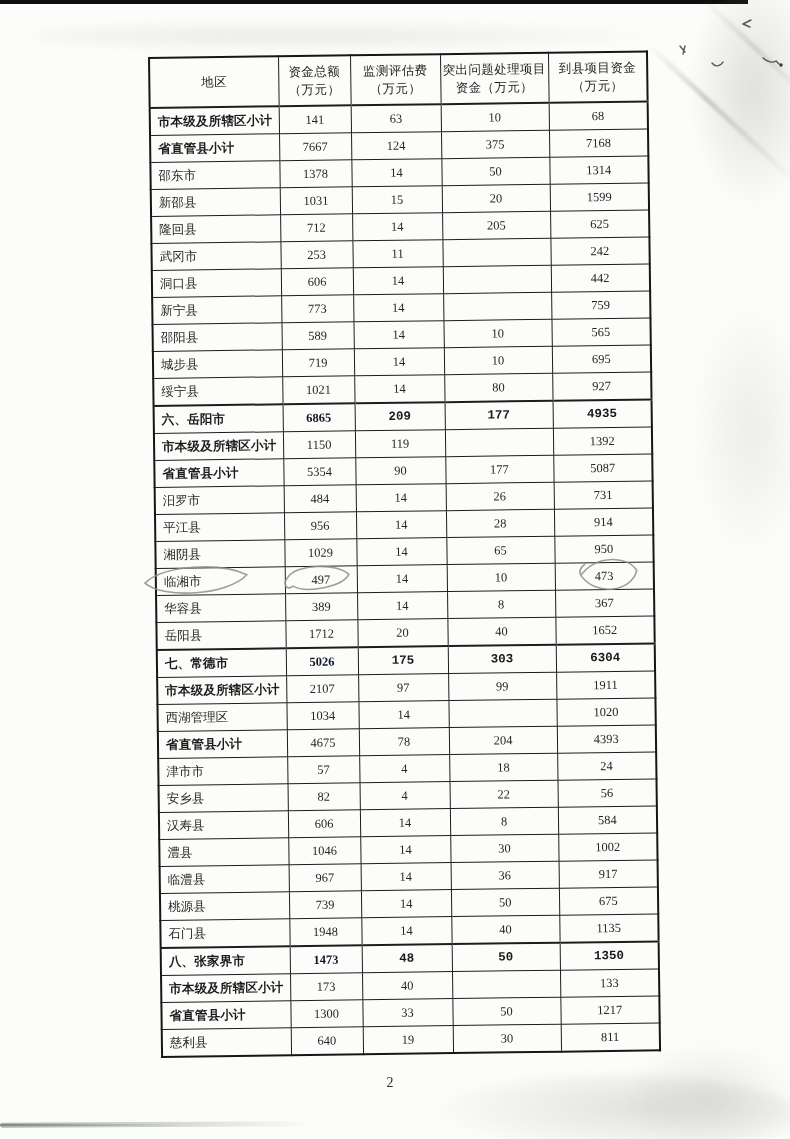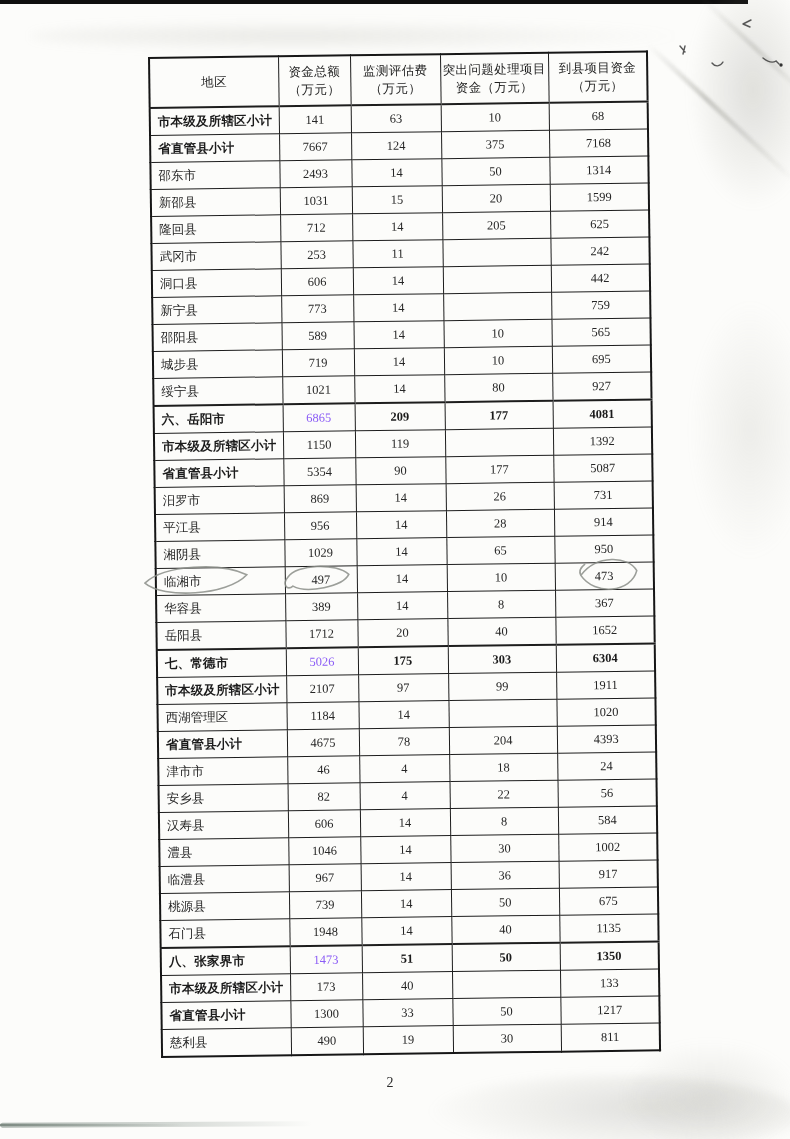--- a/index.html
+++ b/index.html
@@ -42,22 +42,22 @@
   th{height:44px;padding:2px 1px;font-weight:400;font-size:12.5px;color:#1e1e1e;
     text-align:center;line-height:1.45;letter-spacing:.4px;}
   td{height:26px;font-size:12.5px;padding:0 3px;}
   thead th{border-bottom-width:2px;}
   td.region{text-align:left;padding-left:7px;}
   td.val{text-align:center;}
   tr.subtotal td.region,tr.section td.region{
     font-family:"Liberation Sans","DejaVu Sans",sans-serif;font-weight:700;
     font-size:12.5px;letter-spacing:.2px;color:#1b1b1b;}
   tr.section td{border-top-width:2px;}
-  tr.section td.val{font-family:Liberation Serif, serif;font-weight:700;color:#1b1b1b;}
-  tr.section td.val.v0{font-family:"Liberation Serif","DejaVu Serif",serif;font-weight:400;color:#8b5cf6;margin-left:35px;}
+  tr.section td.val{font-family:Liberation Mono, monospace;font-weight:700;color:#1b1b1b;}
+  tr.section td.val.v0{font-family:"Liberation Serif","DejaVu Serif",serif;font-weight:700;color:#0f172a;margin-left:35px;}
   
   .pencil-overlay{position:absolute;left:-14px;top:498px;width:520px;height:56px;pointer-events:none;}
   .pencil-overlay path{stroke:#8b8e88;stroke-width:1.6;fill:none;opacity:.85;stroke-linecap:round;}
   .specks path{stroke:#3c3c3c;stroke-width:1.4;fill:none;opacity:.85;stroke-linecap:round;}
   
   .page-number{position:absolute;left:355px;top:1075px;width:70px;text-align:center;
     font-size:14px;color:#2a2a2a;}
 </style>
 </head>
 <body>
@@ -122,21 +122,21 @@
         </tr>
         <tr class="subtotal">
           <td class="region">省直管县小计</td>
           <td class="val v0">7667</td>
           <td class="val v1">124</td>
           <td class="val v2">375</td>
           <td class="val v3">7168</td>
         </tr>
         <tr>
           <td class="region">邵东市</td>
-          <td class="val v0">2493</td>
+          <td class="val v0">1378</td>
           <td class="val v1">14</td>
           <td class="val v2">50</td>
           <td class="val v3">1314</td>
         </tr>
         <tr>
           <td class="region">新邵县</td>
           <td class="val v0">1031</td>
           <td class="val v1">15</td>
           <td class="val v2">20</td>
           <td class="val v3">1599</td>
@@ -188,39 +188,39 @@
           <td class="val v0">1021</td>
           <td class="val v1">14</td>
           <td class="val v2">80</td>
           <td class="val v3">927</td>
         </tr>
         <tr class="section">
           <td class="region">六、岳阳市</td>
           <td class="val v0">6865</td>
           <td class="val v1">209</td>
           <td class="val v2">177</td>
-          <td class="val v3">4081</td>
+          <td class="val v3">4935</td>
         </tr>
         <tr class="subtotal">
           <td class="region">市本级及所辖区小计</td>
           <td class="val v0">1150</td>
           <td class="val v1">119</td>
           <td class="val v2"></td>
           <td class="val v3">1392</td>
         </tr>
         <tr class="subtotal">
           <td class="region">省直管县小计</td>
           <td class="val v0">5354</td>
           <td class="val v1">90</td>
           <td class="val v2">177</td>
           <td class="val v3">5087</td>
         </tr>
         <tr>
           <td class="region">汨罗市</td>
-          <td class="val v0">869</td>
+          <td class="val v0">484</td>
           <td class="val v1">14</td>
           <td class="val v2">26</td>
           <td class="val v3">731</td>
         </tr>
         <tr>
           <td class="region">平江县</td>
           <td class="val v0">956</td>
           <td class="val v1">14</td>
           <td class="val v2">28</td>
           <td class="val v3">914</td>
@@ -262,35 +262,35 @@
         </tr>
         <tr class="subtotal">
           <td class="region">市本级及所辖区小计</td>
           <td class="val v0">2107</td>
           <td class="val v1">97</td>
           <td class="val v2">99</td>
           <td class="val v3">1911</td>
         </tr>
         <tr>
           <td class="region">西湖管理区</td>
-          <td class="val v0">1184</td>
+          <td class="val v0">1034</td>
           <td class="val v1">14</td>
           <td class="val v2"></td>
           <td class="val v3">1020</td>
         </tr>
         <tr class="subtotal">
           <td class="region">省直管县小计</td>
           <td class="val v0">4675</td>
           <td class="val v1">78</td>
           <td class="val v2">204</td>
           <td class="val v3">4393</td>
         </tr>
         <tr>
           <td class="region">津市市</td>
-          <td class="val v0">46</td>
+          <td class="val v0">57</td>
           <td class="val v1">4</td>
           <td class="val v2">18</td>
           <td class="val v3">24</td>
         </tr>
         <tr>
           <td class="region">安乡县</td>
           <td class="val v0">82</td>
           <td class="val v1">4</td>
           <td class="val v2">22</td>
           <td class="val v3">56</td>
@@ -326,41 +326,41 @@
         <tr>
           <td class="region">石门县</td>
           <td class="val v0">1948</td>
           <td class="val v1">14</td>
           <td class="val v2">40</td>
           <td class="val v3">1135</td>
         </tr>
         <tr class="section">
           <td class="region">八、张家界市</td>
           <td class="val v0">1473</td>
-          <td class="val v1">51</td>
+          <td class="val v1">48</td>
           <td class="val v2">50</td>
           <td class="val v3">1350</td>
         </tr>
         <tr class="subtotal">
           <td class="region">市本级及所辖区小计</td>
           <td class="val v0">173</td>
           <td class="val v1">40</td>
           <td class="val v2"></td>
           <td class="val v3">133</td>
         </tr>
         <tr class="subtotal">
           <td class="region">省直管县小计</td>
           <td class="val v0">1300</td>
           <td class="val v1">33</td>
           <td class="val v2">50</td>
           <td class="val v3">1217</td>
         </tr>
         <tr>
           <td class="region">慈利县</td>
-          <td class="val v0">490</td>
+          <td class="val v0">640</td>
           <td class="val v1">19</td>
           <td class="val v2">30</td>
           <td class="val v3">811</td>
         </tr>
       </tbody>
   </table>
 
   <svg class="pencil-overlay" viewBox="0 0 520 56">
     <path d="M4,28 C24,10 80,8 106,21 C86,42 22,44 4,28"></path>
     <path d="M152,33 C146,38 141,31 147,24 C156,11 196,10 208,22 C202,34 166,41 152,33"></path>

